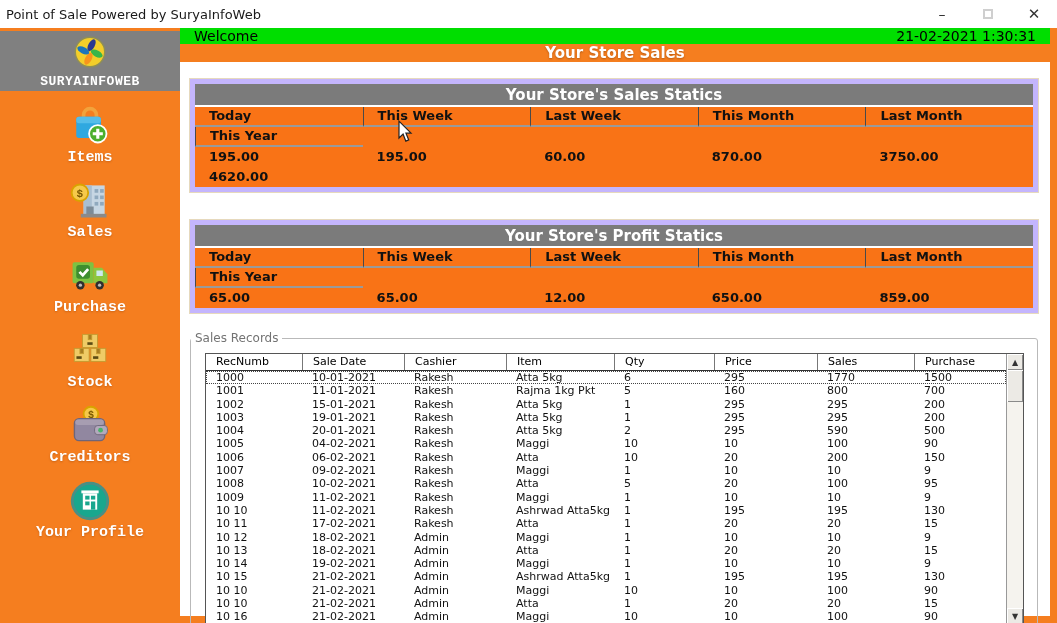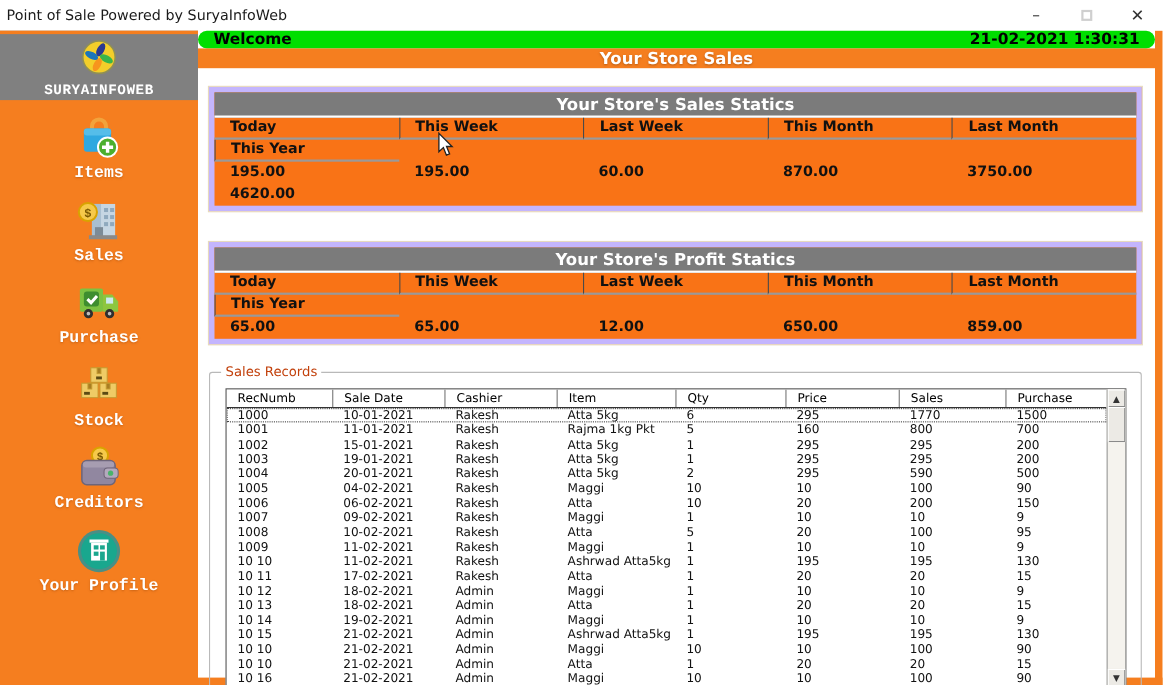--- a/index.html
+++ b/index.html
@@ -26,39 +26,39 @@
   .nav{display:flex;flex-direction:column;align-items:center;}
   .nav-item{display:flex;flex-direction:column;align-items:center;margin-top:13px;cursor:pointer;}
   .nav-icon{height:44px;display:flex;align-items:center;justify-content:center;}
   .nav-label{color:#fff;font-weight:bold;font-size:15px;margin-top:1px;
     text-shadow:0 1px 2px rgba(120,50,0,.35);}
 
   
   .main{flex:1;display:flex;flex-direction:column;background:#fff;
     border-right:7px solid #F57E1F;border-bottom:7px solid #F57E1F;}
   .greenbar{height:36px;background:#00DE00;display:flex;align-items:center;
-    justify-content:space-between;padding:0 14px;font-weight:bold;font-size:14px;color:#000;border-radius:10px;}
+    justify-content:space-between;padding:0 14px;font-weight:normal;font-size:14px;color:#000;}
   .orangebar{height:26px;background:#F57E1F;color:#fff;font-weight:bold;font-size:15px;
     display:flex;align-items:center;justify-content:center;text-shadow:0 1px 2px rgba(90,40,0,.4);}
   .content{flex:1;padding:17px 12px 0 10px;position:relative;}
 
   
   .stats-panel{border:5px solid #c4b5fd;outline:1px solid #e6d9bd;background:#f97316;margin-bottom:28px;}
   .stats-title{background:#7B7B7B;color:#fff;font-weight:bold;font-size:15px;text-align:center;
     height:23px;line-height:23px;border-bottom:2px solid #fff;}
   .stats-row{display:grid;grid-template-columns:repeat(5,1fr);}
   .stat-cell{font-weight:bold;font-size:13px;color:#111;white-space:nowrap;overflow:hidden;}
   .stats-head .stat-cell{padding:1px 0 2px 14px;border-left:1px solid #4a4a4a;border-bottom:2px solid #9a9a9a;}
   .stats-head .stat-cell:first-child{border-left:none;}
   .stats-vals .stat-cell{padding:2px 0 3px 14px;}
 
   
   .groupbox{position:relative;border:1px solid #b9b9b9;border-radius:3px;height:318px;margin-top:-3px;}
-  .group-label{position:absolute;top:-8px;left:10px;background:#fff;padding:0 4px;
-    color:#c2410c;font-size:12px;}
+  .group-label{position:absolute;top:-8px;left:0;background:#fff;padding:0 4px;
+    color:#737373;font-size:12px;}
   .grid{display:flex;border:1px solid #555;height:272px;margin:14px 13px 0 14px;background:#fff;}
   .grid-cols{flex:1;overflow:hidden;}
   .grid-head,.grow{display:grid;grid-template-columns:96px 102px 102px 108px 100px 103px 97px 1fr;}
   .grid-head{height:17px;border-bottom:1px solid #333;}
   .gh{font-size:11px;line-height:16px;padding-left:10px;border-left:1px solid #777;
     white-space:nowrap;overflow:hidden;cursor:pointer;}
   .gh:first-child{border-left:none;}
   .grow{height:13.3px;cursor:default;}
   .gcell{font-size:11px;line-height:13.3px;padding-left:10px;white-space:nowrap;overflow:hidden;color:#111;}
   .grow.selected{outline:1px dotted #444;outline-offset:-1px;}

